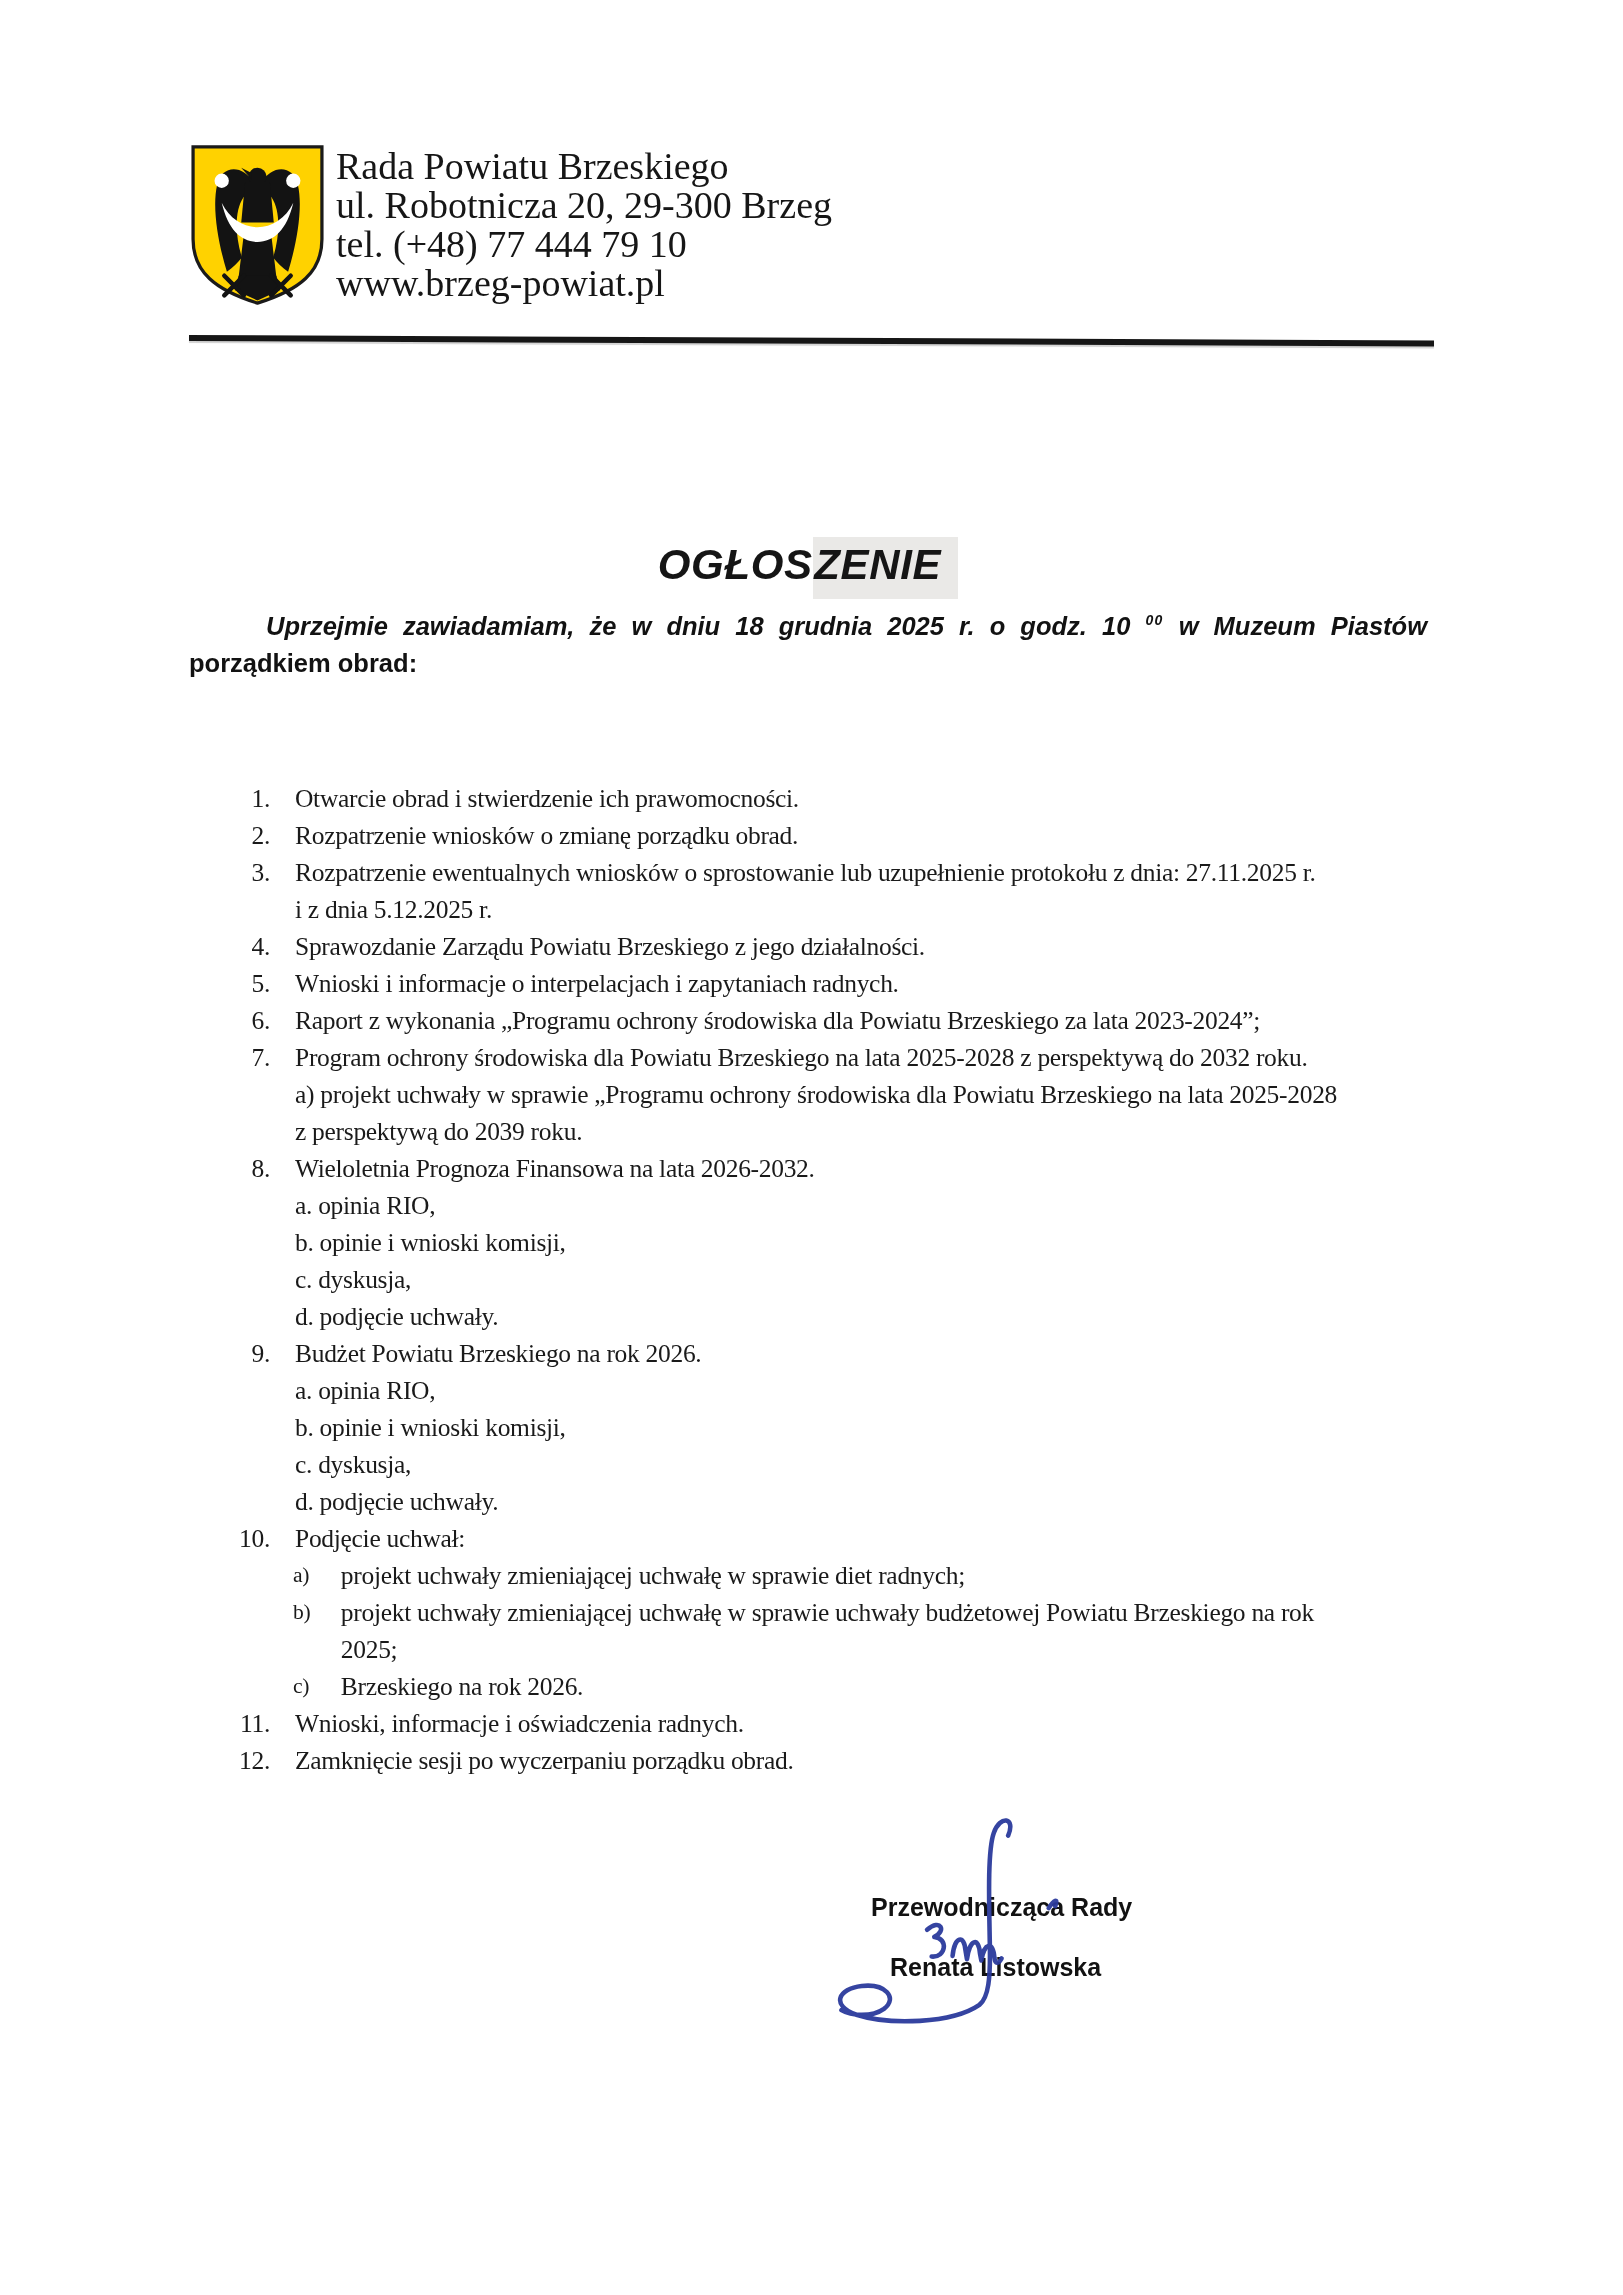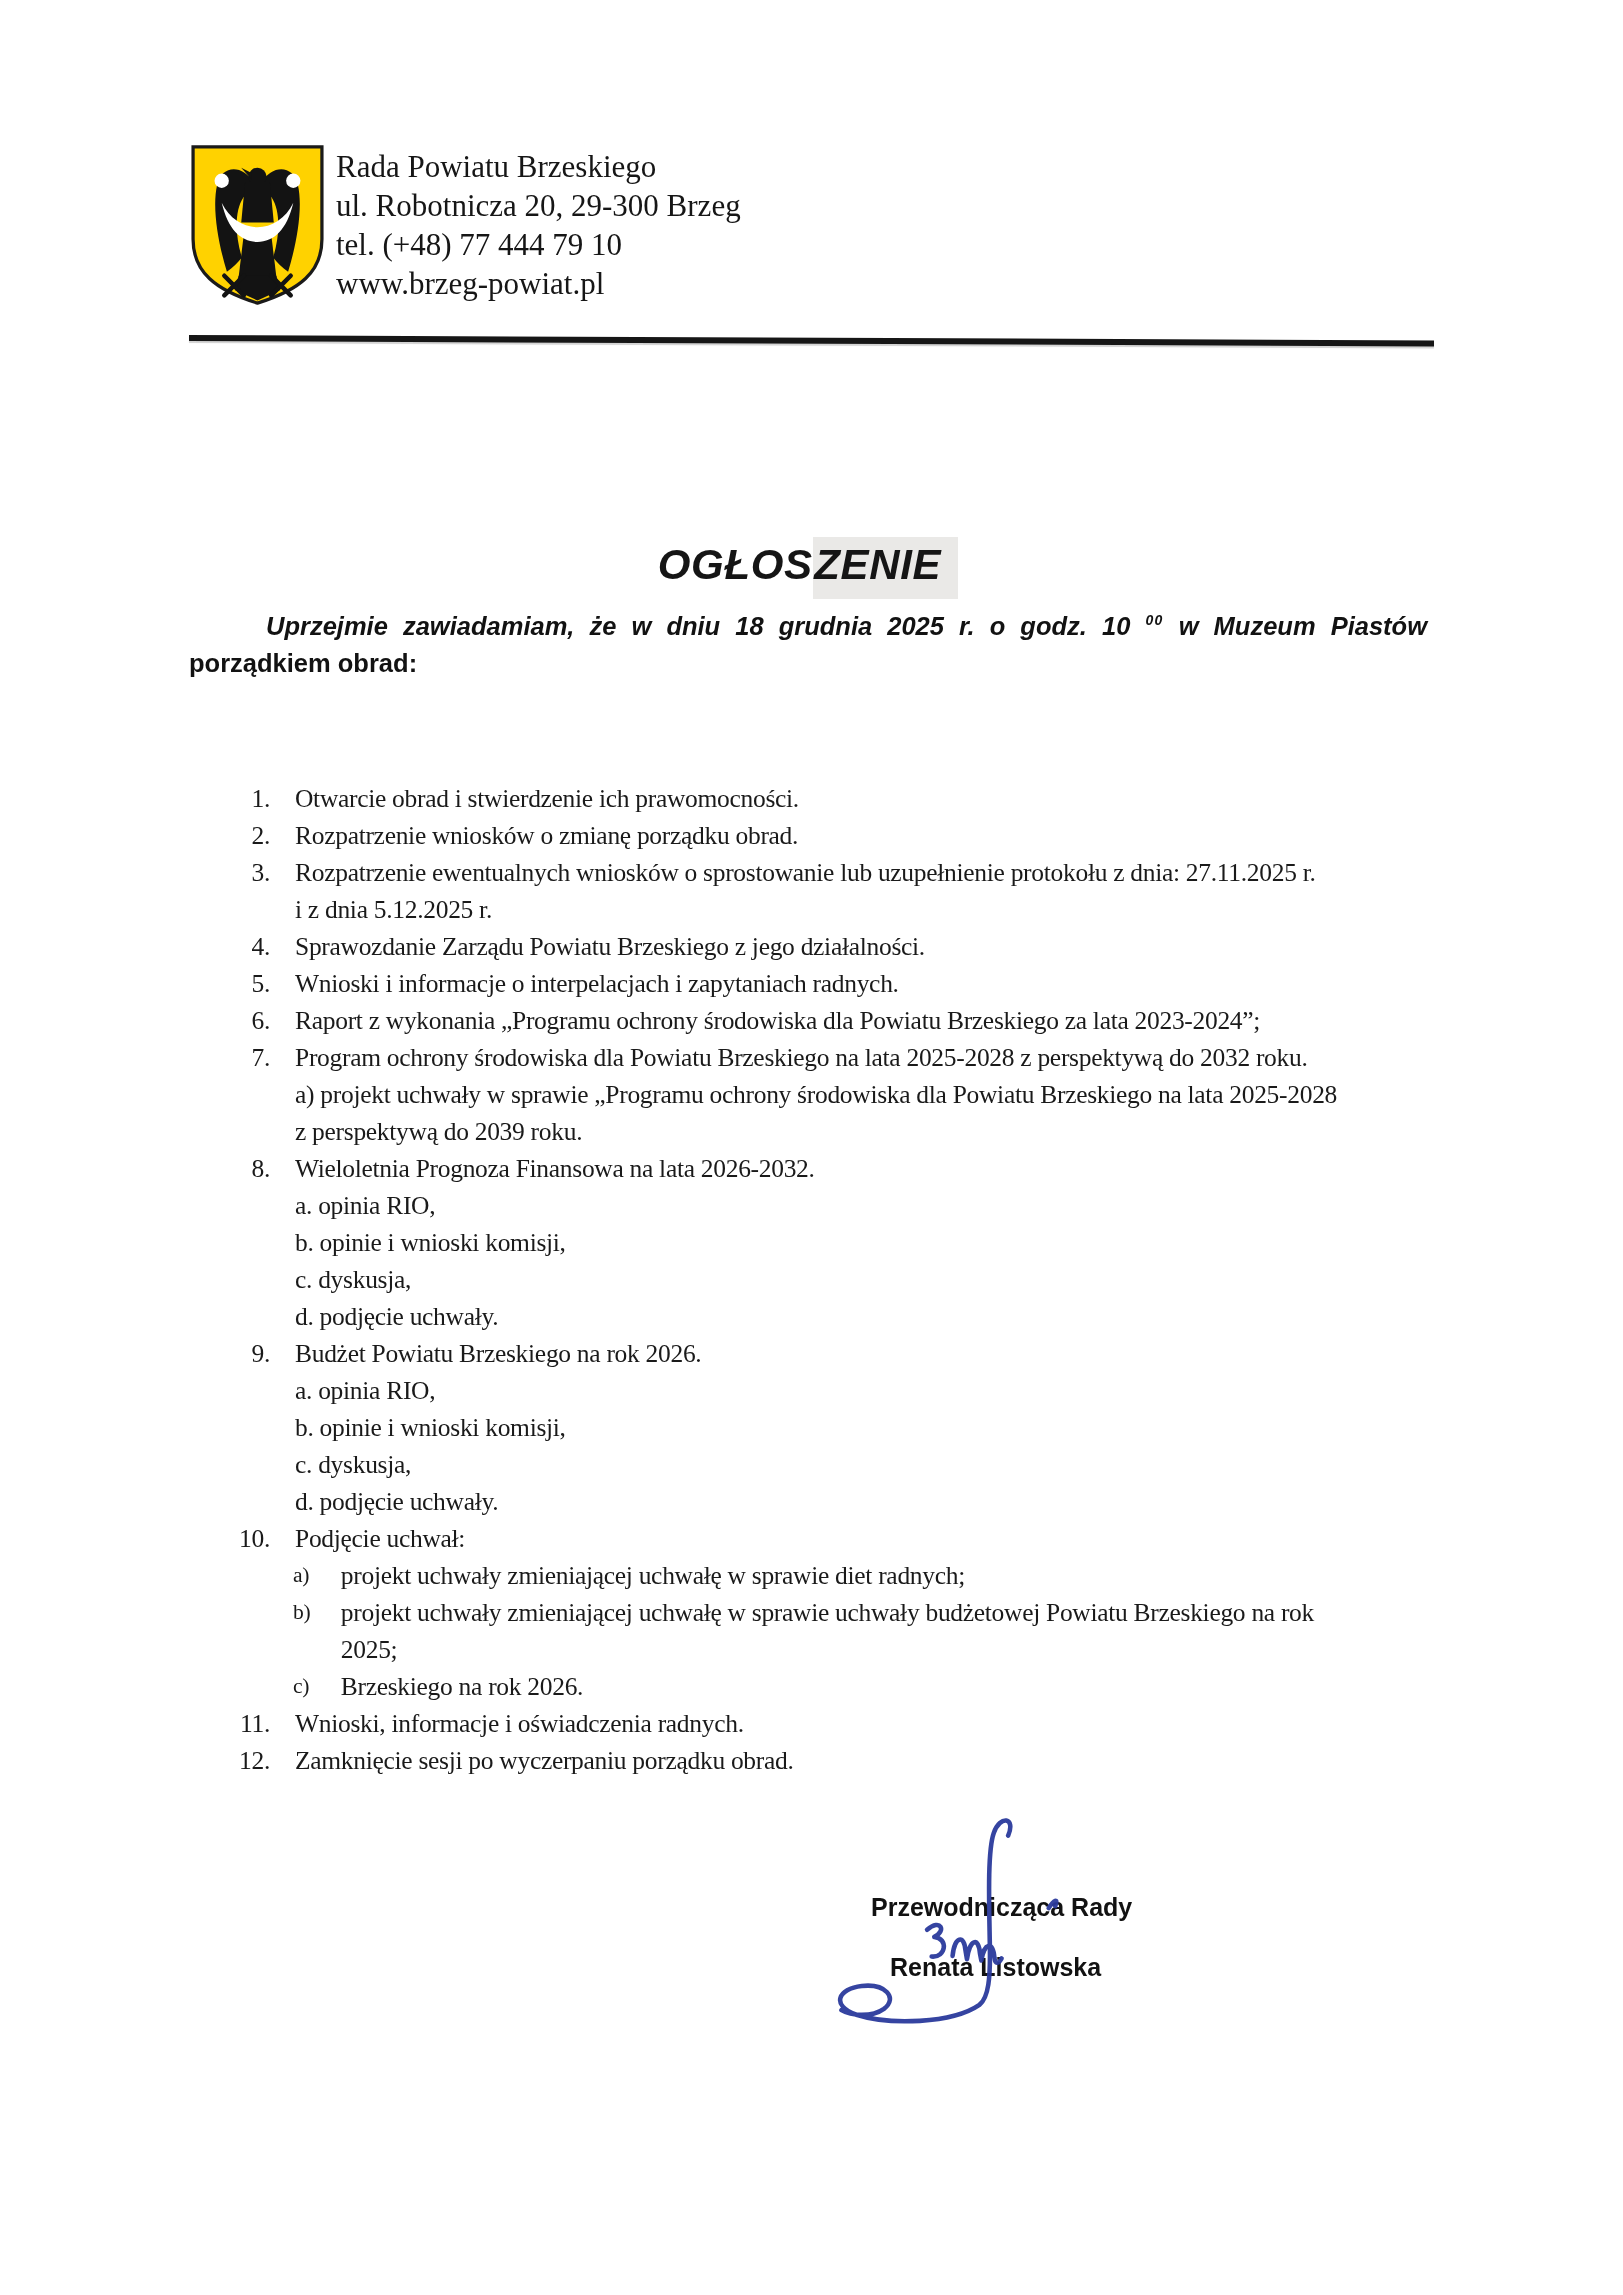--- a/index.html
+++ b/index.html
@@ -9,21 +9,21 @@
     background:#ffffff;
     overflow:hidden;
     font-family:"Liberation Serif", serif;
     color:#1a1a1a;
   }
   
   .logo{position:absolute;left:189px;top:143px;width:137px;height:164px;}
   .header-text{
     position:absolute;left:336px;top:147px;
     font-family:"Liberation Serif", serif;
-    font-size:31px;line-height:39px;color:#161616;
+    font-size:38px;line-height:39px;color:#161616;
     letter-spacing:0px;white-space:nowrap;
   }
   .header-text .www{
     text-underline-offset:4.6px;
     text-decoration-thickness:2px;
   }
   .rule{
     position:absolute;left:189px;top:335px;width:1245px;height:5.9px;
     background:#161616;
     transform:rotate(0.25deg);transform-origin:left center;

